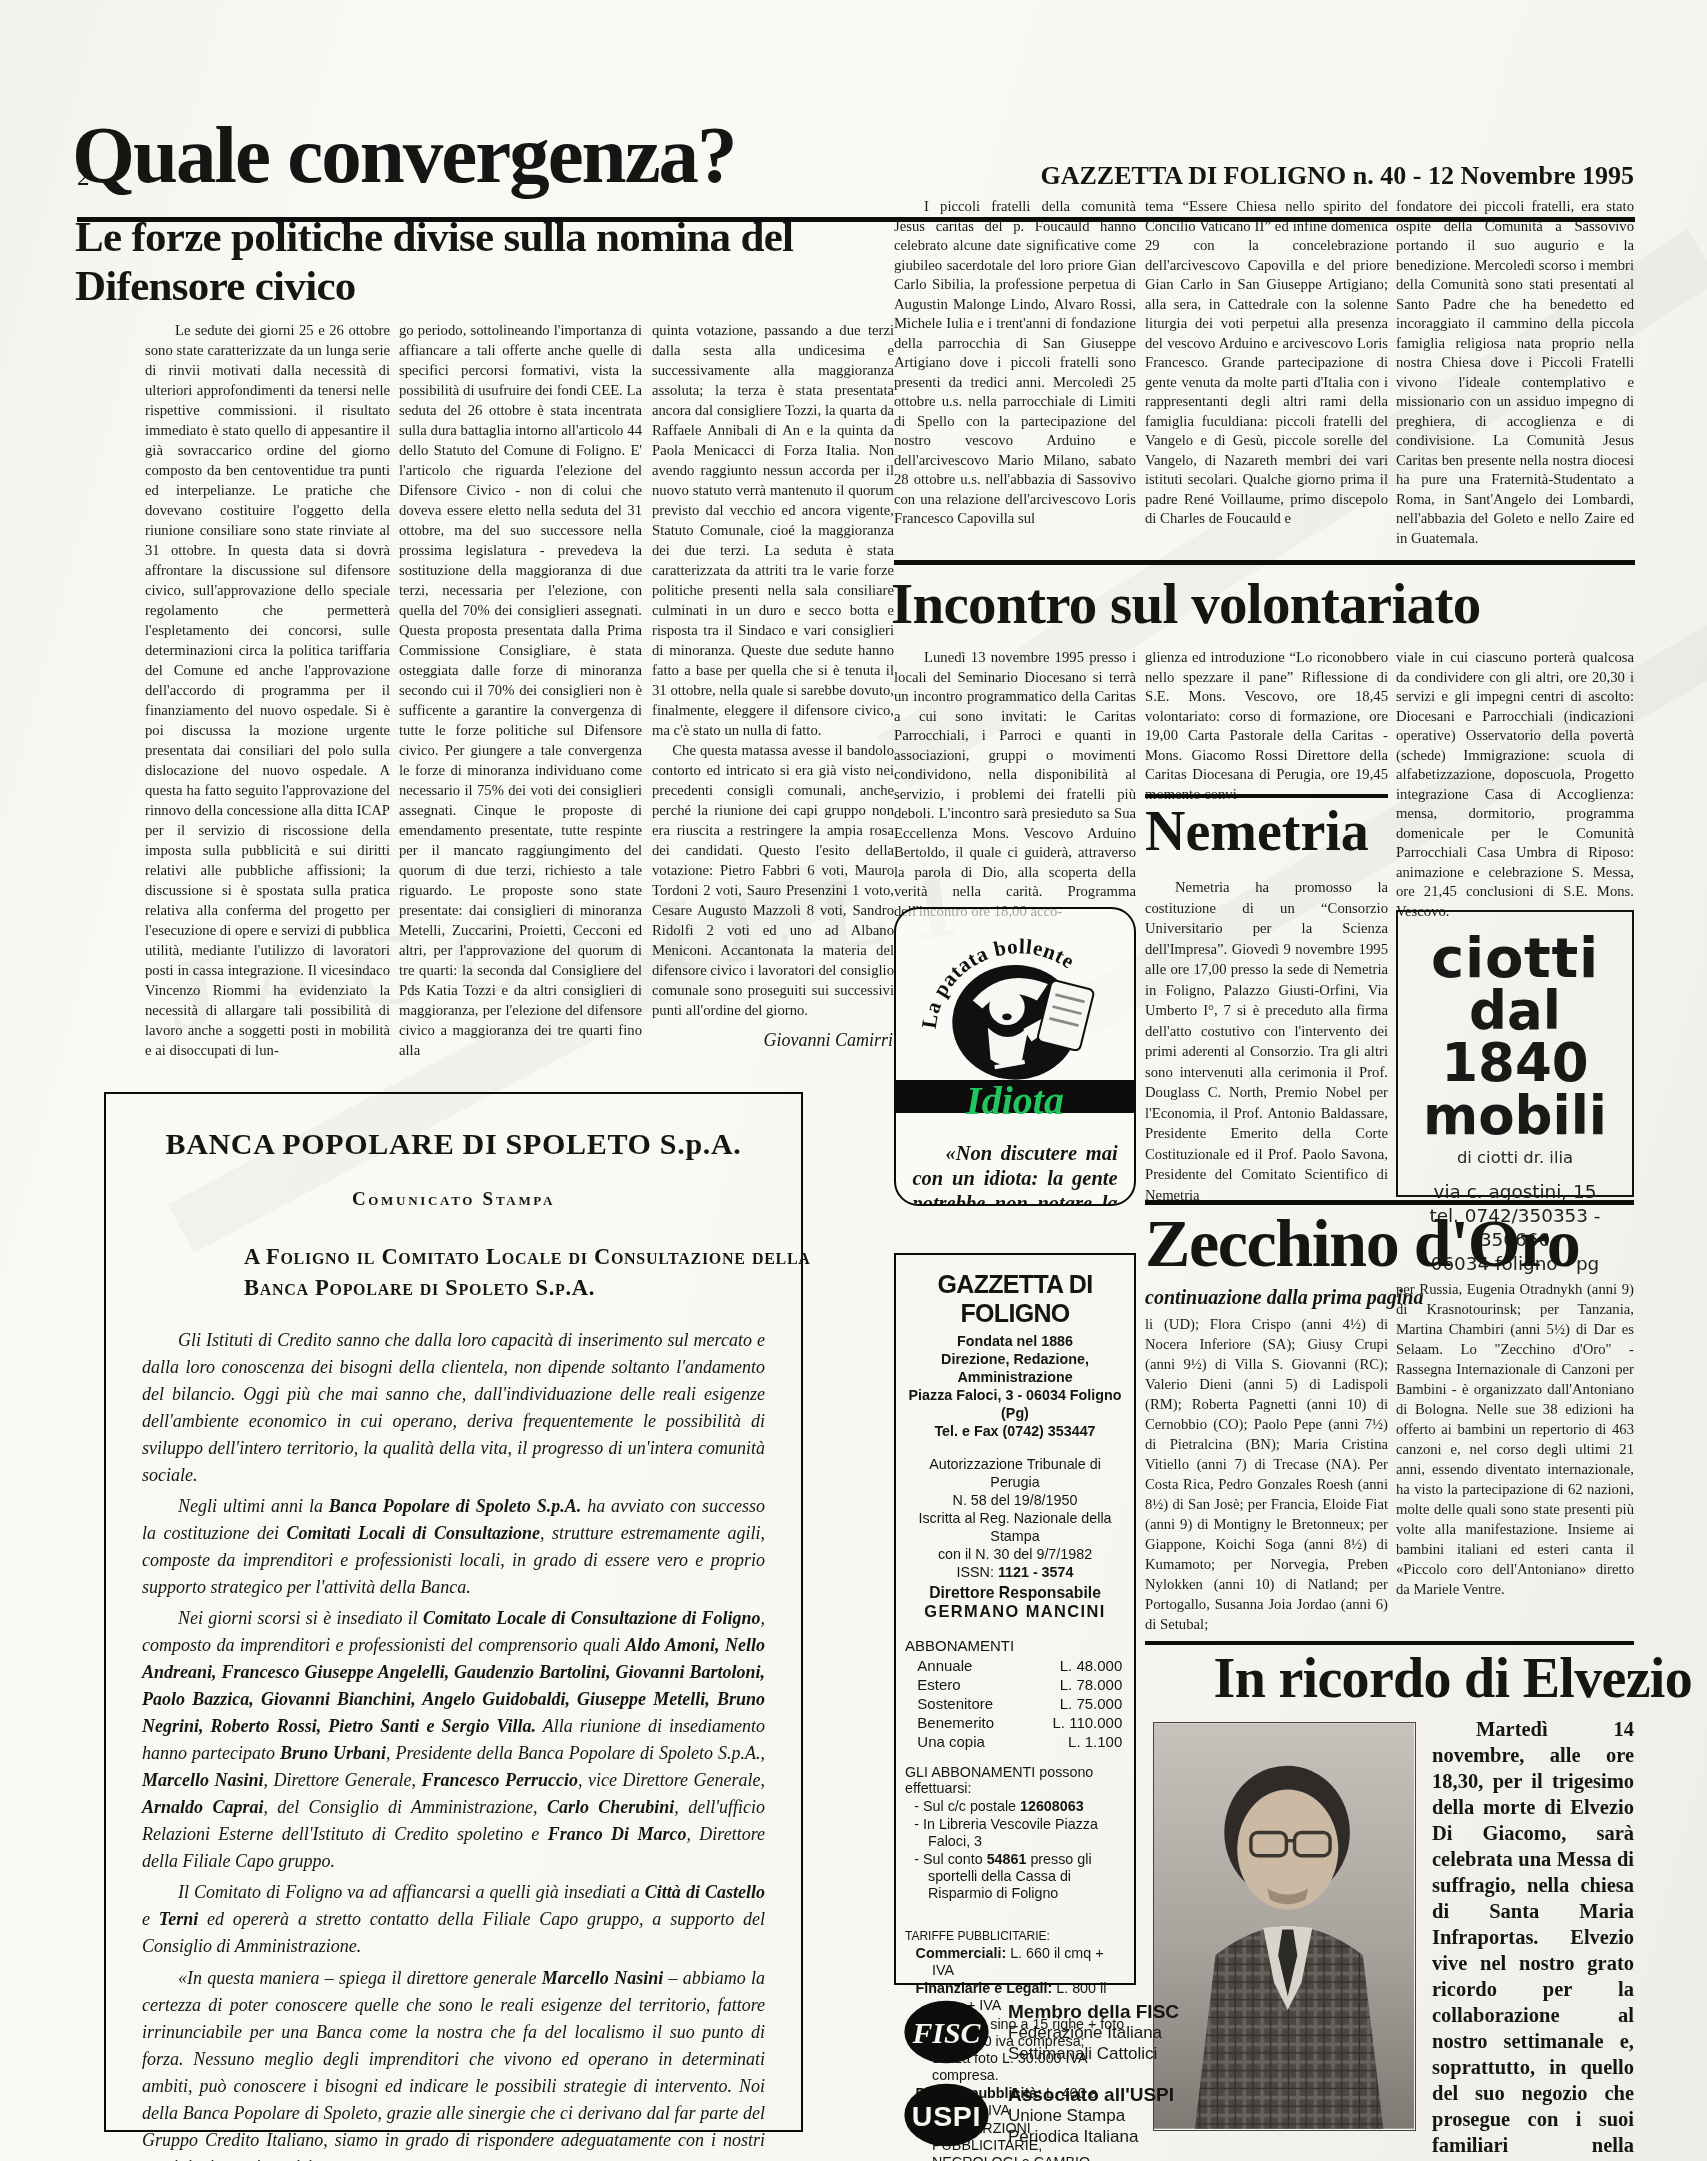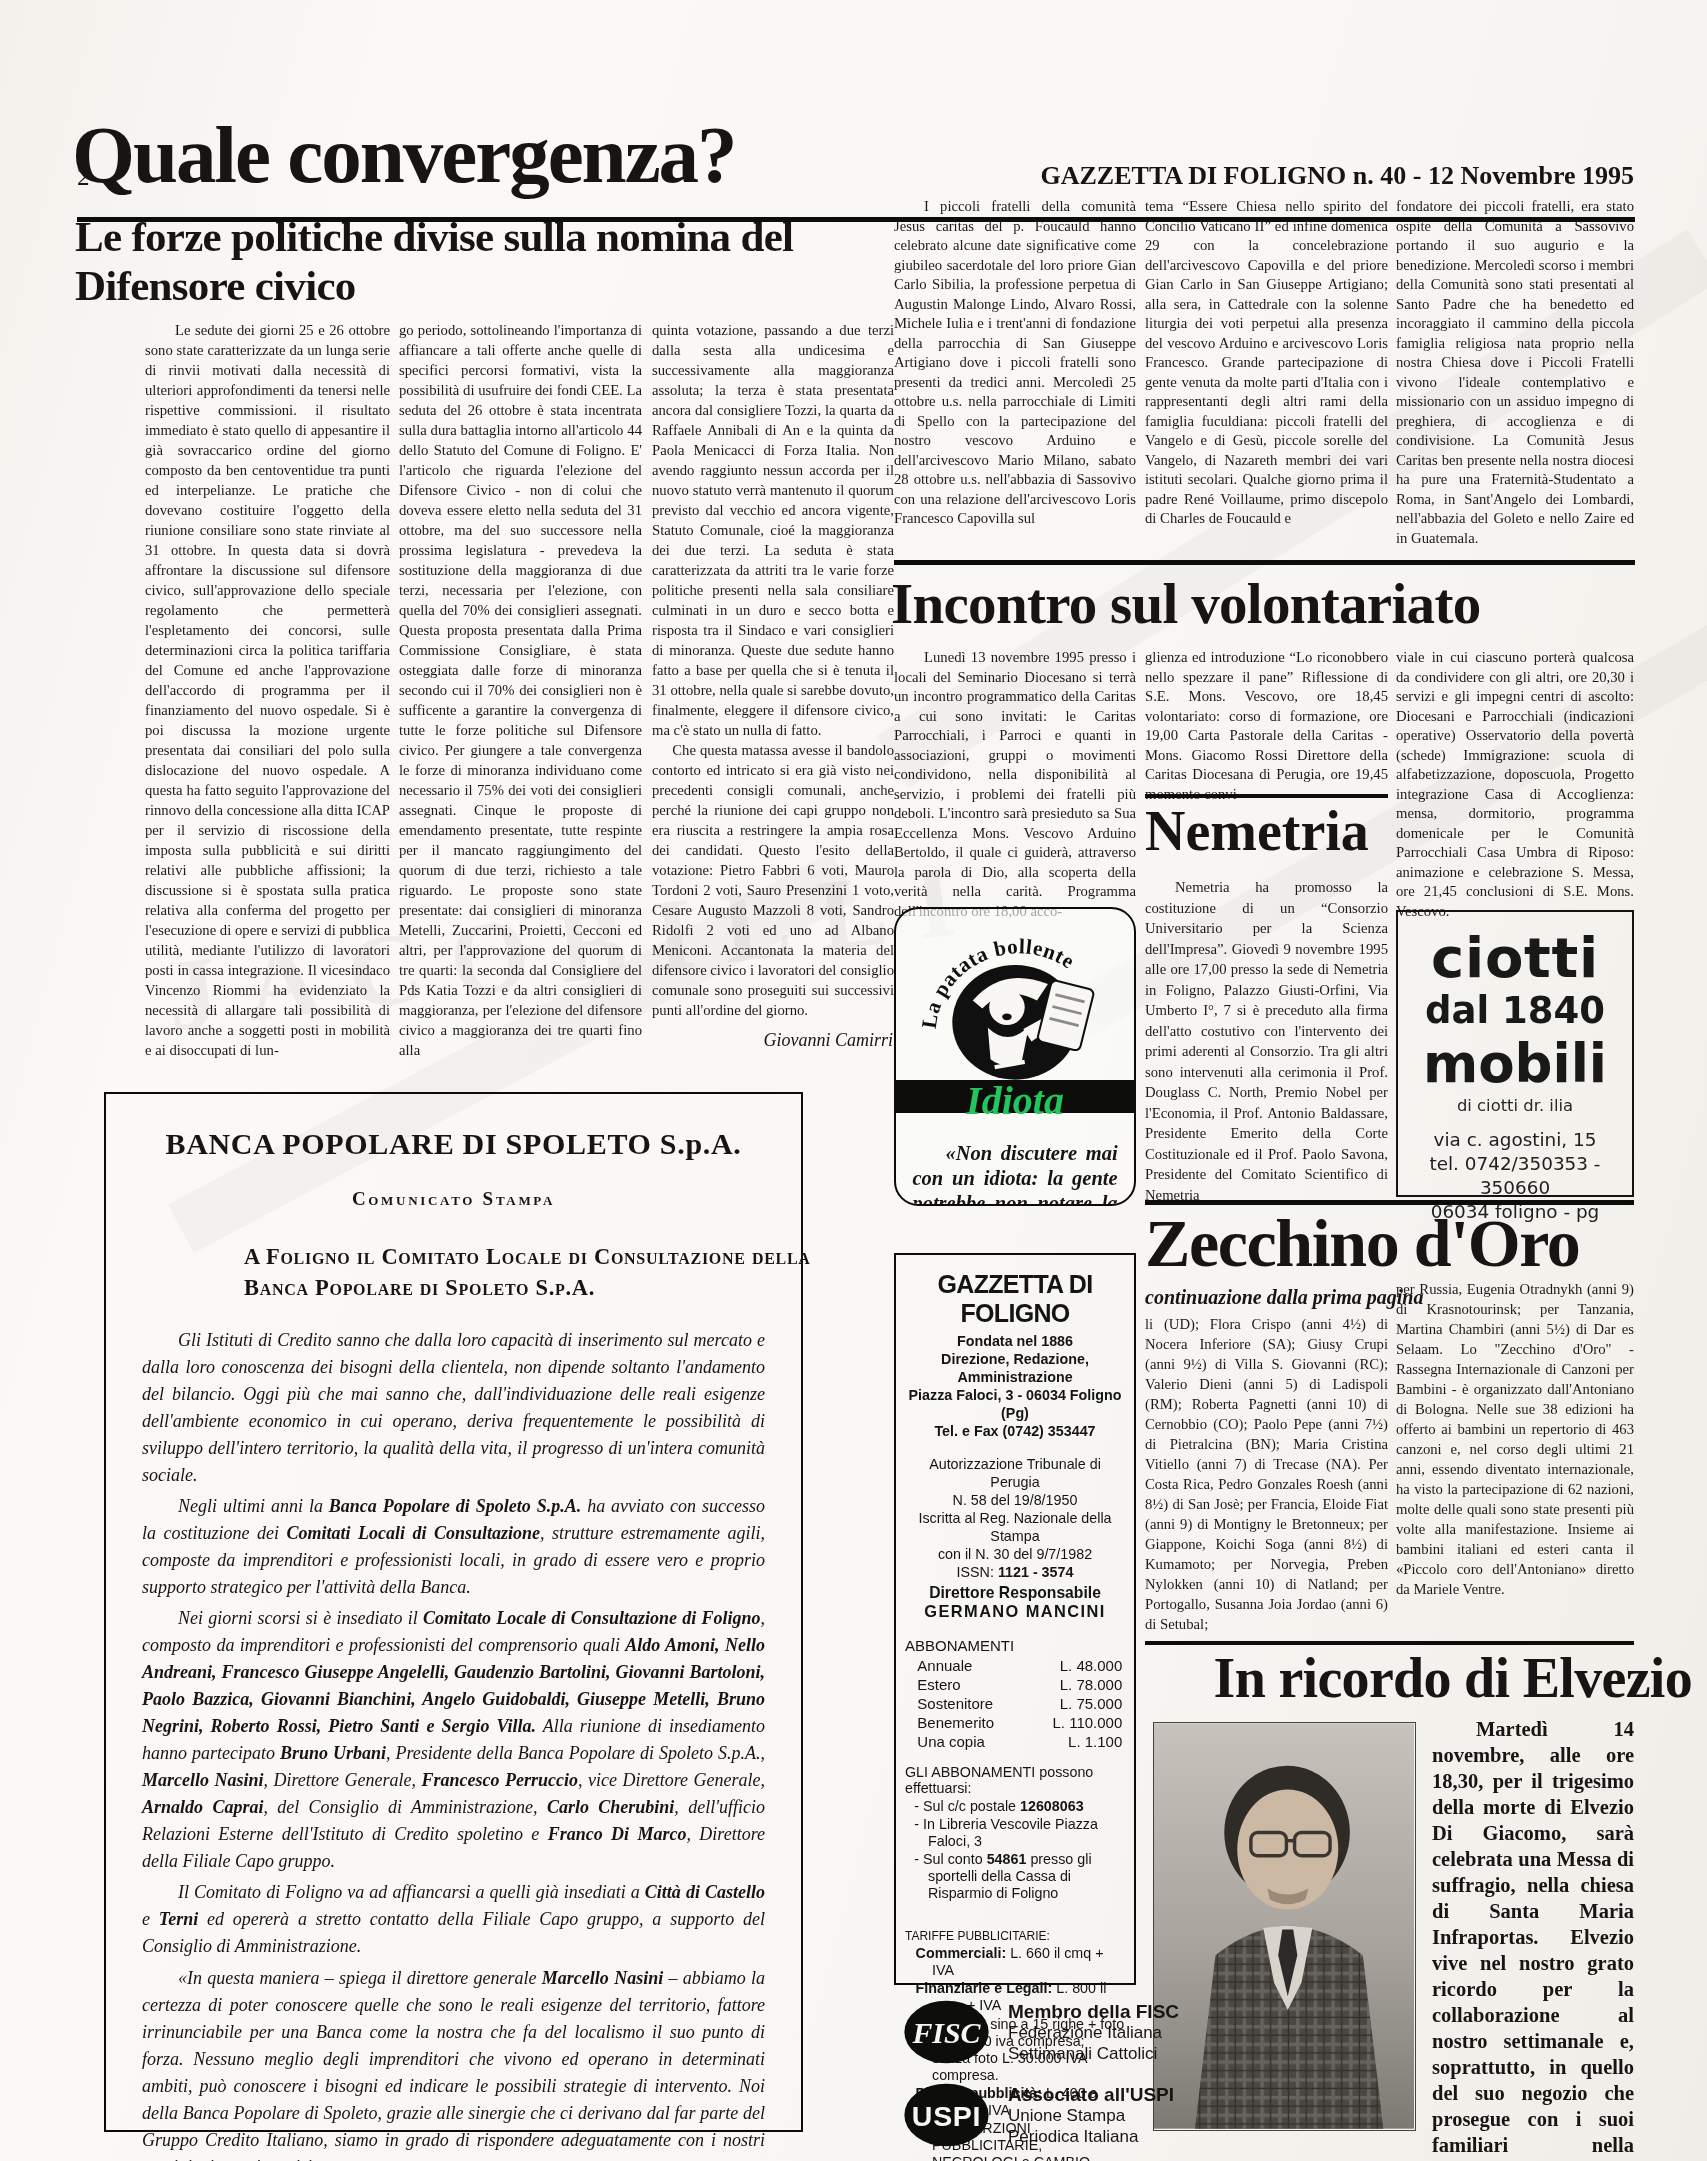--- a/index.html
+++ b/index.html
@@ -59,21 +59,21 @@
   .idiota-band { position:absolute; left:0; top:171px; width:100%; height:33px; background:#0c0c0b;
                  color:#22c55e; text-align:center; font-size:40px; font-weight:bold; font-style:italic;
                  line-height:42px; }
   .idiota-quote { position:absolute; left:0; top:224px; padding:8.2px 16.4px 0 16.4px; font-size:20.5px;
                   line-height:25px; font-weight:bold; font-style:italic; text-align:justify; text-indent:33px; }
   .idiota-logo { position:absolute; left:18px; top:4.1px; }
   
   .ciotti-box { position:absolute; left:1396px; top:910px; width:238px; height:287px;
                 border:2.7px solid #131312; text-align:center; font-family:"DejaVu Sans", sans-serif; }
   .ciotti-l1 { font-size:56px; font-weight:bold; letter-spacing:0.7px; margin-top:18px; line-height:55px; color:#191917;}
-  .ciotti-l2 { font-size:37px; font-weight:bold; line-height:52px; color:#191917;}
+  .ciotti-l2 { font-size:53px; font-weight:bold; line-height:52px; color:#191917;}
   .ciotti-l3 { font-size:53px; font-weight:bold; line-height:53px; color:#191917;}
   .ciotti-sub { font-size:16.4px; margin-top:5.5px; color:#2a2927; }
   .ciotti-addr { font-size:18.4px; line-height:24px; margin-top:13.7px; color:#21201e; }
   
   .elvezio-text { position:absolute; left:1432px; top:1716px; width:202px; font-size:20.5px;
                   line-height:26px; font-weight:bold; text-align:justify; text-indent:44px; }
   .photo { position:absolute; left:1153px; top:1722px; width:263px; height:409px; border:1.4px solid #454340; }
   
   .mast-box { position:absolute; left:894px; top:1253px; width:242px; height:732px;
               border:2.7px solid #0b0b0a; font-family:"Liberation Sans", sans-serif; color:#141413; }

